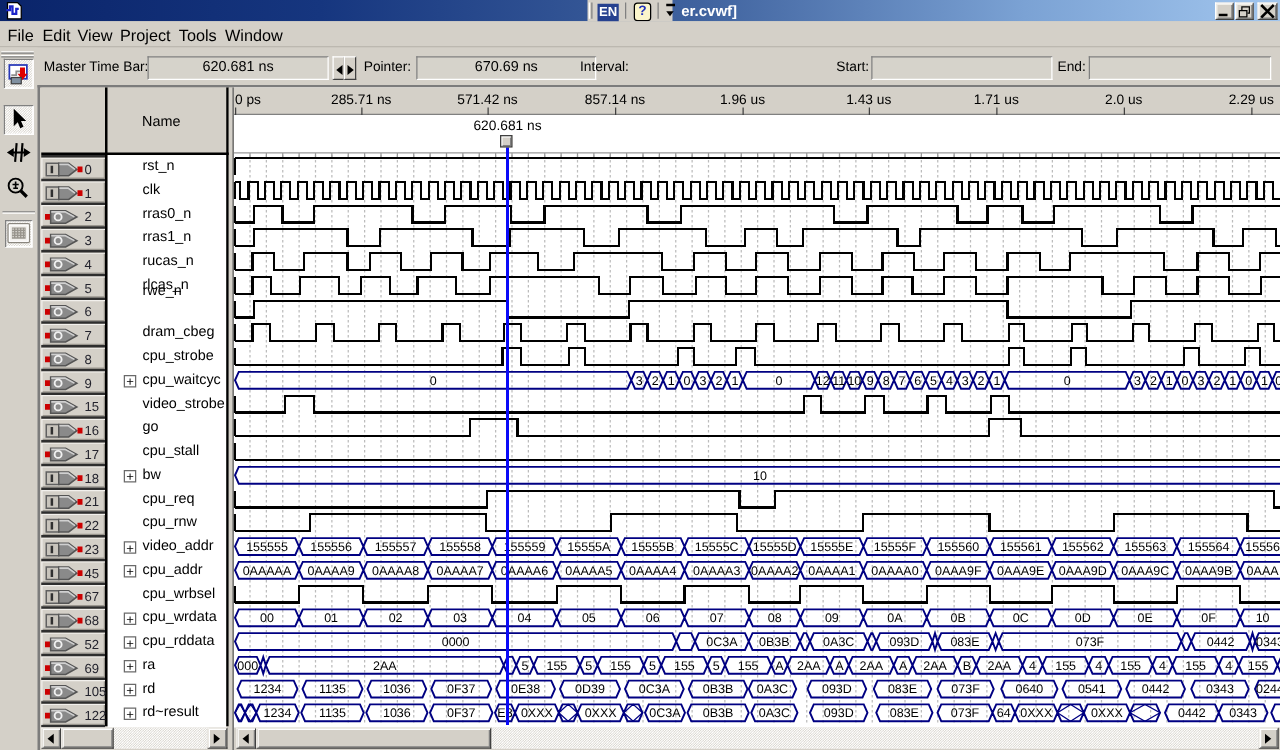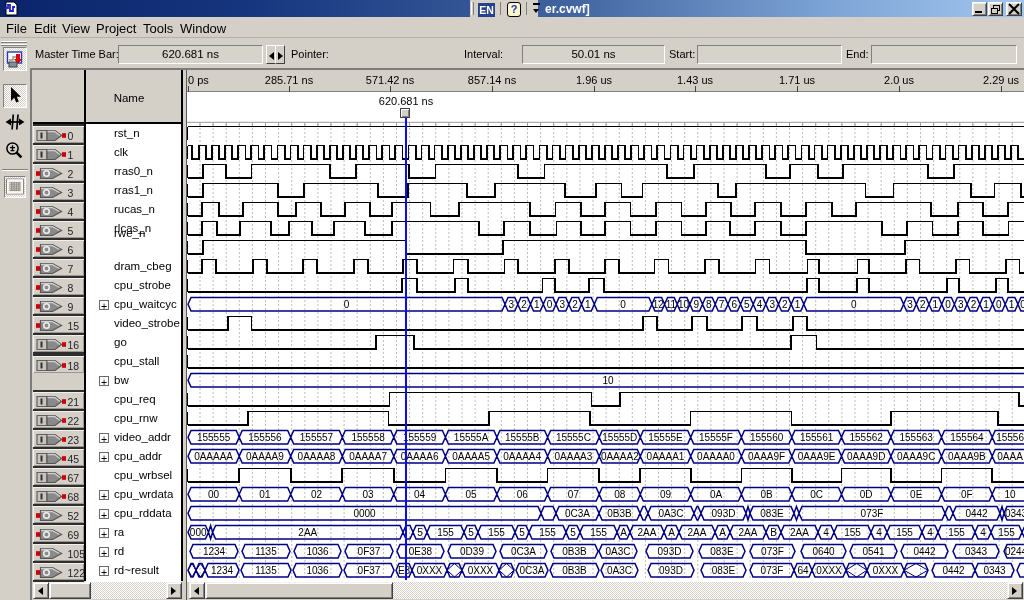--- a/index.html
+++ b/index.html
@@ -91,22 +91,22 @@
 <div id="toolbar">
   <span class="tlab" style="left:35px">Master Time Bar:</span>
   <div class="tfield" style="left:118px;width:145px">620.681 ns</div>
   <div class="spin" style="left:266px">
       <i style="border-width:4px 5px 4px 0;border-color:transparent #000 transparent transparent"></i>
     </div>
   <div class="spin" style="left:275px">
       <i style="border-width:4px 0 4px 5px;border-color:transparent transparent transparent #000"></i>
     </div>
   <span class="tlab" style="left:291px">Pointer:</span>
+  <div class="tfield" style="left:333px;width:144px">670.69 ns</div>
   <span class="tlab" style="left:464px">Interval:</span>
-  <div class="tfield" style="left:522px;width:143px">50.01 ns</div>
   <span class="tlab" style="left:669px">Start:</span>
   <div class="tfield" style="left:697px;width:145px"></div>
   <span class="tlab" style="left:846px">End:</span>
   <div class="tfield" style="left:871px;width:146px"></div>
 </div>
 <div id="lefttb">
   <div style="position:absolute;left:1px;top:3px;width:26px;height:2px;border-top:1px solid #fff;border-bottom:1px solid #808080"></div>
   <div style="position:absolute;left:1px;top:6px;width:26px;height:2px;border-top:1px solid #fff;border-bottom:1px solid #808080"></div>
   <div class="vbtn checker sunk" style="top:9px">
     <svg width="22" height="22" viewBox="0 0 22 22" style="position:absolute;left:0;top:0">
@@ -473,21 +473,21 @@
 <div class="iconcell" style="top:352px">
     <svg class="pic" width="32" height="15" viewBox="0 0 32 15">
       <rect x="1" y="5.2" width="4" height="4.6" fill="#cc0000"></rect>
       <path d="M5.5 2.5h12l9 5-9 5h-12z" fill="#8a8a8a" stroke="#555" stroke-width="1.2"></path>
       <path d="M6 3.5h11l7.5 4" stroke="#d0d0d0" stroke-width="1.3" fill="none"></path>
       <circle cx="11.5" cy="7.5" r="2.8" fill="none" stroke="#f0f0f0" stroke-width="1.5"></circle>
     </svg>
     <span class="num">17</span>
   </div>
 <div class="sig" style="top:352px">cpu_stall</div>
-<div class="iconcell" style="top:354px">
+<div class="iconcell" style="top:371px">
     <svg class="pic" width="32" height="15" viewBox="0 0 32 15">
       <path d="M2 2.5h10v10H2z" fill="#c8c4bc" stroke="#606060" stroke-width="1.2"></path>
       <path d="M6.5 4.5v6" stroke="#303030" stroke-width="2"></path>
       <path d="M12 2.5h8l6.5 5-6.5 5h-8z" fill="#8a8a8a" stroke="#555" stroke-width="1.2"></path>
       <path d="M12.5 3.5h7l5.5 4" stroke="#d0d0d0" stroke-width="1.3" fill="none"></path>
       <rect x="27" y="5.2" width="4" height="4.6" fill="#cc0000"></rect>
     </svg>
     <span class="num">18</span>
   </div>
 <div class="plus" style="top:376px">

